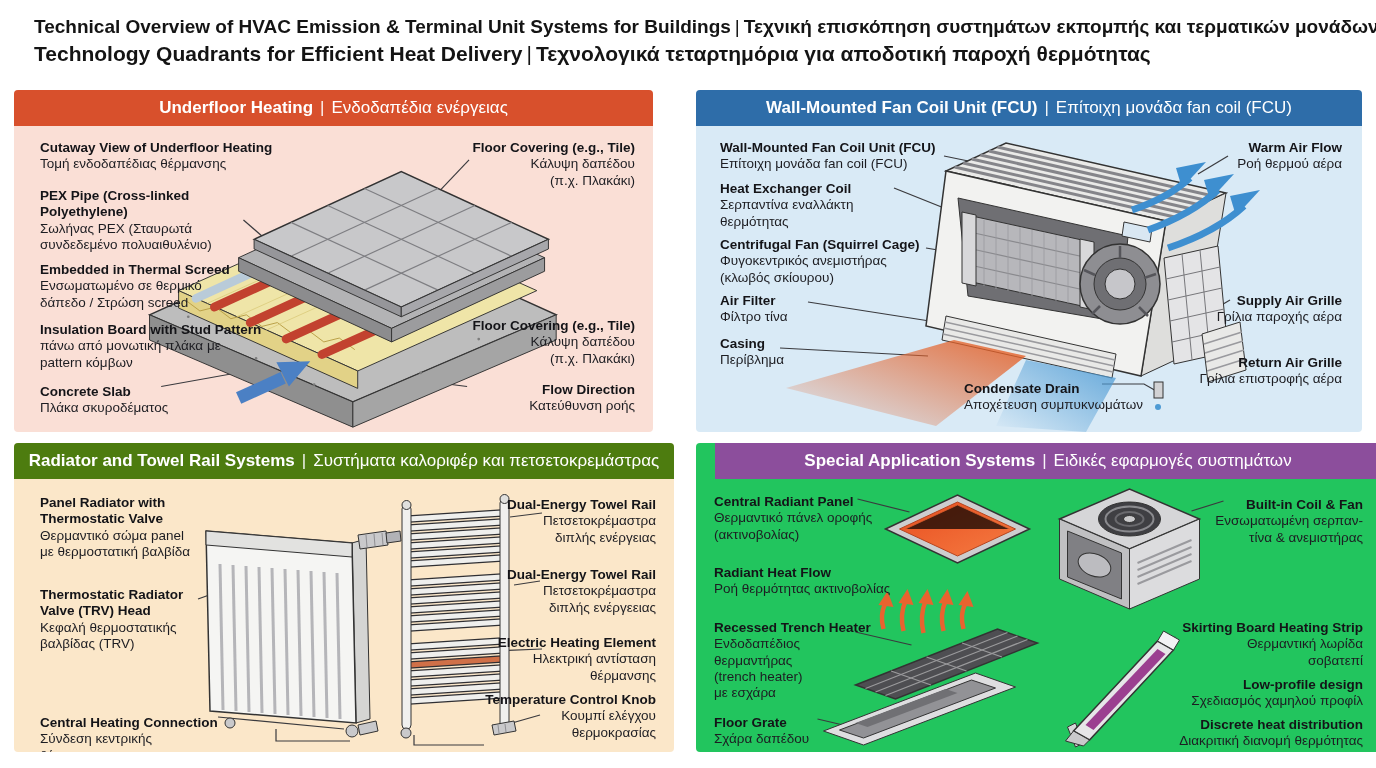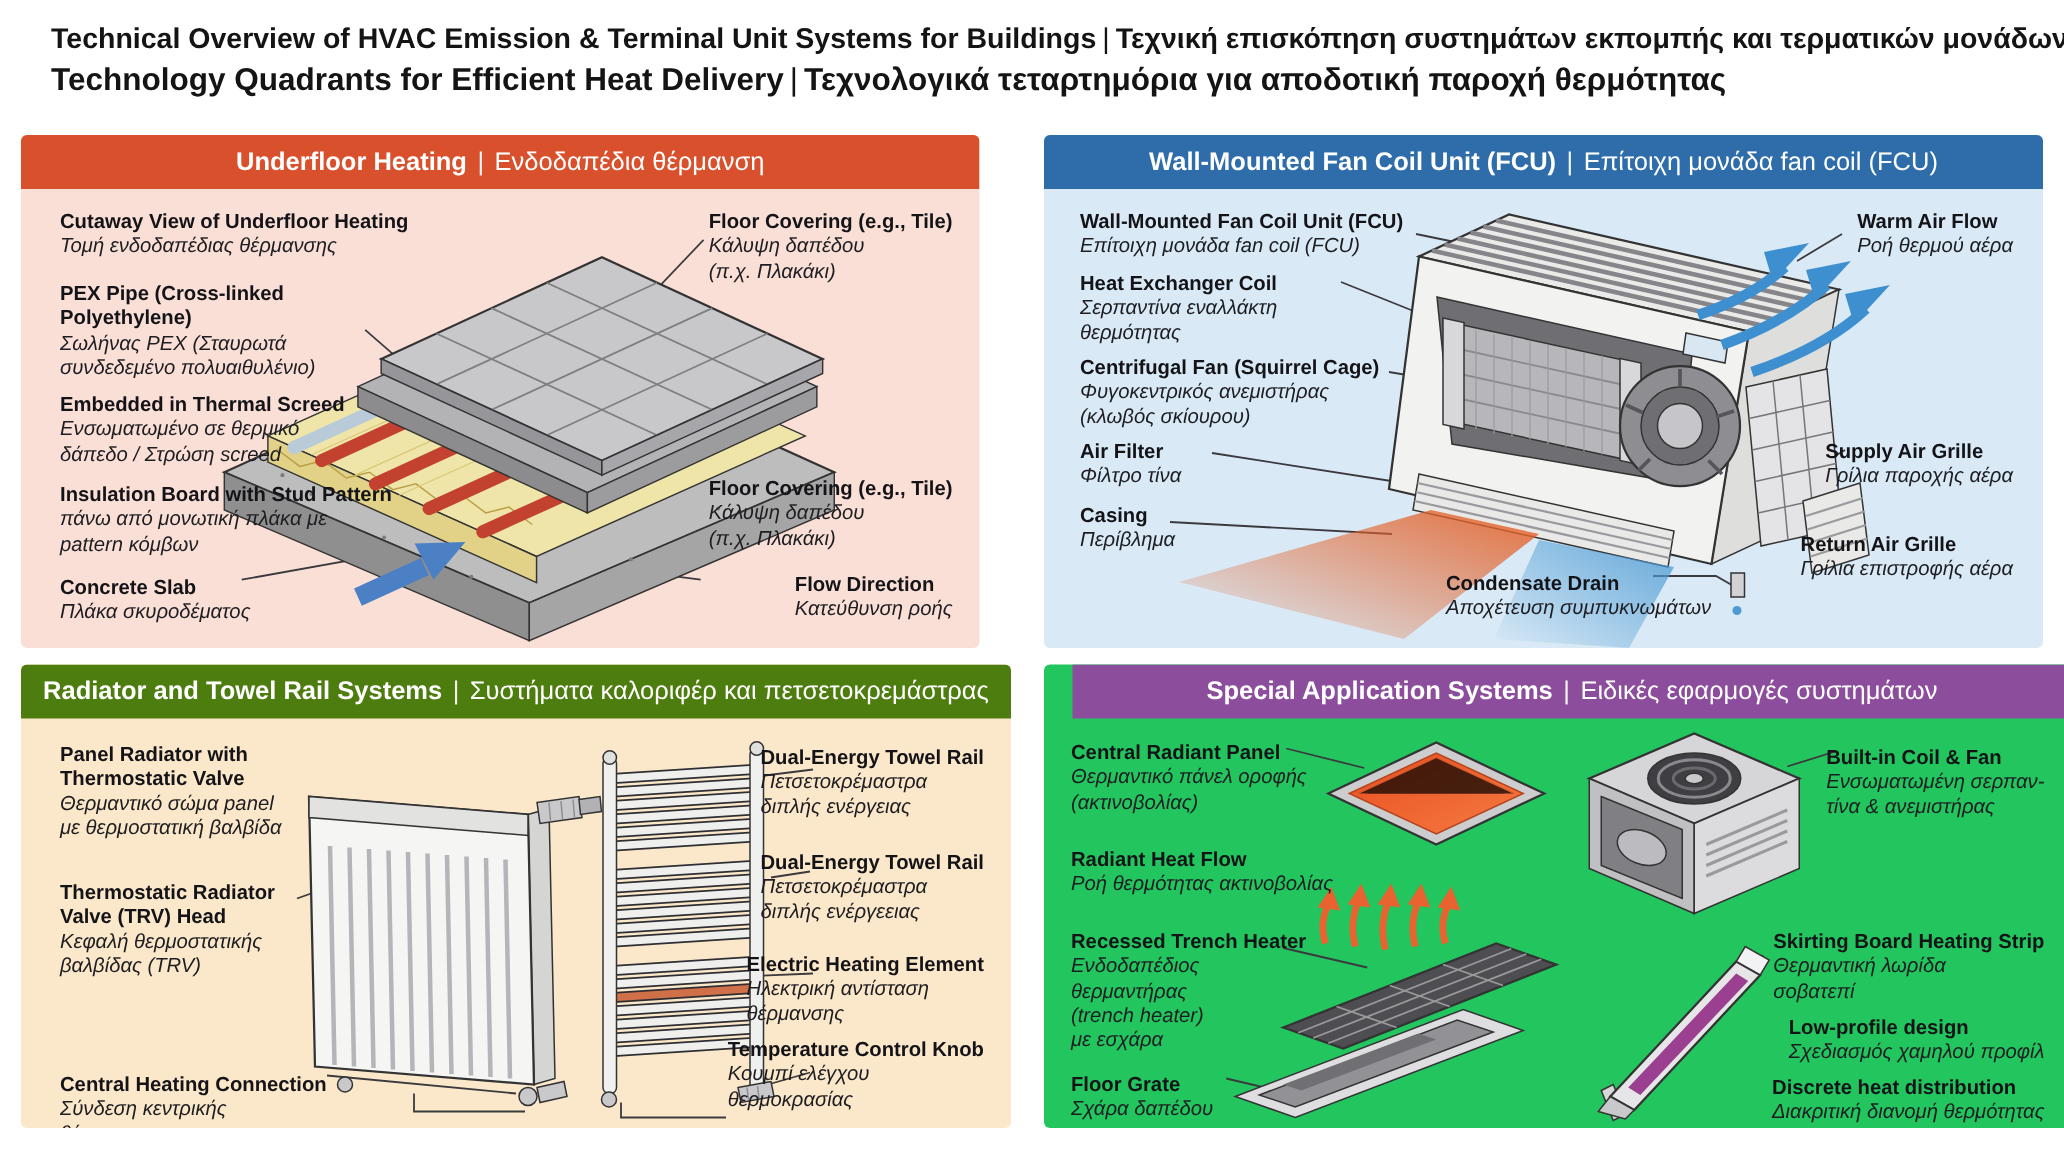--- a/index.html
+++ b/index.html
@@ -12,22 +12,22 @@
   .title .sep{padding:0 4px;font-weight:normal;}
   .quad{position:absolute;border-radius:4px;overflow:hidden;}
   .q-head{height:36px;display:flex;align-items:center;justify-content:center;
           color:#ffffff;font-size:17px;white-space:nowrap;}
   .q-head .he{font-weight:bold;}
   .q-head .sep{padding:0 7px;font-weight:normal;opacity:.95;}
   .q-body{position:absolute;left:0;right:0;top:36px;bottom:0;}
   .art{position:absolute;left:0;top:0;width:100%;height:100%;}
   .lbl{position:absolute;font-size:13.5px;line-height:1.21;}
   .lbl .en{display:block;font-weight:bold;white-space:pre-line;color:#141418;}
-  .lbl .gr{display:block;white-space:pre-line;color:#1d1d22;font-style:italic;}
-  .lbl.right{text-align:left;}
+  .lbl .gr{display:block;white-space:pre-line;color:#1d1d22;}
+  .lbl.right{text-align:right;}
   #q-underfloor{left:14px;top:90px;width:639px;height:342px;background:#FADFD6;}
   #q-underfloor .q-head{background:#D8502C;}
   #q-fcu{left:696px;top:90px;width:666px;height:342px;background:#D9EAF6;}
   #q-fcu .q-head{background:#2E6DA9;}
   #q-radiator{left:14px;top:443px;width:660px;height:309px;background:#FBE7C9;}
   #q-radiator .q-head{background:#4d7c0f;}
   #q-special{left:696px;top:443px;width:666px;height:309px;background:#22c55e;padding-left:19px;}
   #q-special .q-head{background:#8C4E9C;}
 </style>
 </head>
@@ -37,21 +37,21 @@
 
   <div class="title">
     <div class="line l1"><span>Technical Overview of HVAC Emission &amp; Terminal Unit Systems for Buildings</span><span class="sep">|</span><span>Τεχνική επισκόπηση συστημάτων εκπομπής και τερματικών μονάδων HVAC για κτίρια</span></div>
     <div class="line l2"><span>Technology Quadrants for Efficient Heat Delivery</span><span class="sep">|</span><span>Τεχνολογικά τεταρτημόρια για αποδοτική παροχή θερμότητας</span></div>
   </div>
 
   <div class="quad" id="q-underfloor">
     <div class="q-head">
       <span class="he">Underfloor Heating</span>
       <span class="sep">|</span>
-      <span class="hg">Ενδοδαπέδια θέρμανση</span>
+      <span class="hg">Ενδοδαπέδια ενέργειας</span>
     </div>
     <div class="q-body">
       <svg class="art" viewBox="0 0 660 306">
         <g stroke="#3a3a3e" stroke-width="1.2" fill="none">
           <path d="M237,92 L291,139"></path>
           <path d="M233,142 L305,196"></path>
           <path d="M236,206 L332,236"></path>
             <path d="M236,206 L352,256"></path>
           <path d="M152,264 L392,221"></path>
           <path d="M470,30 L432,70"></path>

